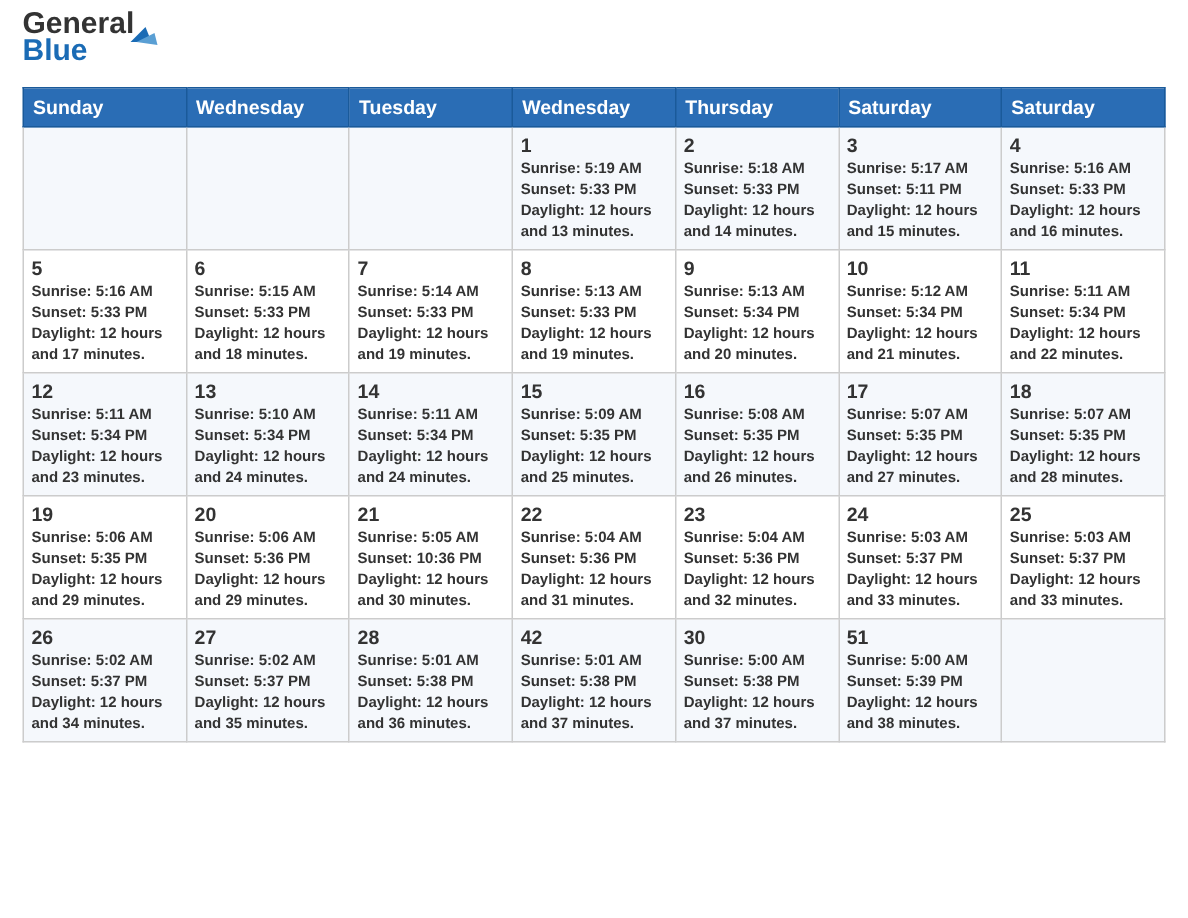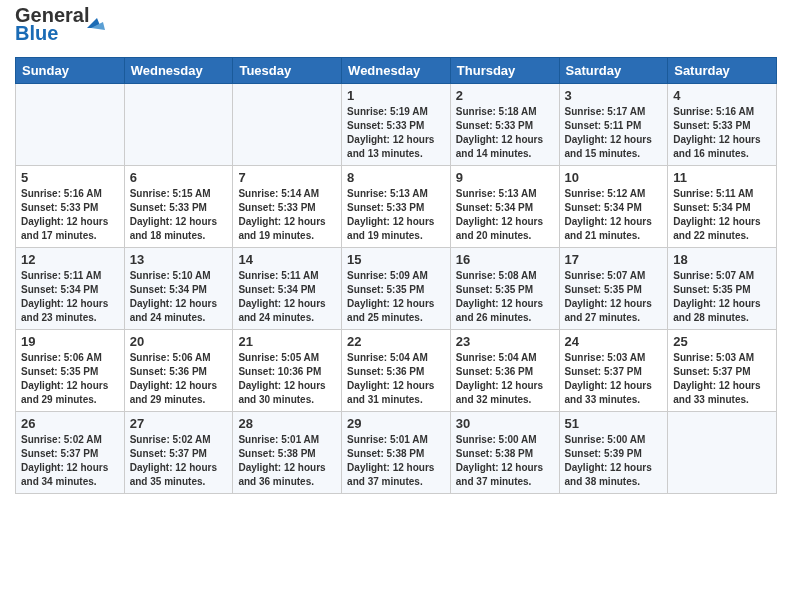--- a/index.html
+++ b/index.html
@@ -312,21 +312,21 @@
 and 35 minutes.</div>
           </td>
           <td>
             <span class="day-num">28</span>
             <div class="day-detail">Sunrise: 5:01 AM
 Sunset: 5:38 PM
 Daylight: 12 hours
 and 36 minutes.</div>
           </td>
           <td>
-            <span class="day-num">29</span>
+            <span class="day-num">42</span>
             <div class="day-detail">Sunrise: 5:01 AM
 Sunset: 5:38 PM
 Daylight: 12 hours
 and 37 minutes.</div>
           </td>
           <td>
             <span class="day-num">30</span>
             <div class="day-detail">Sunrise: 5:00 AM
 Sunset: 5:38 PM
 Daylight: 12 hours

